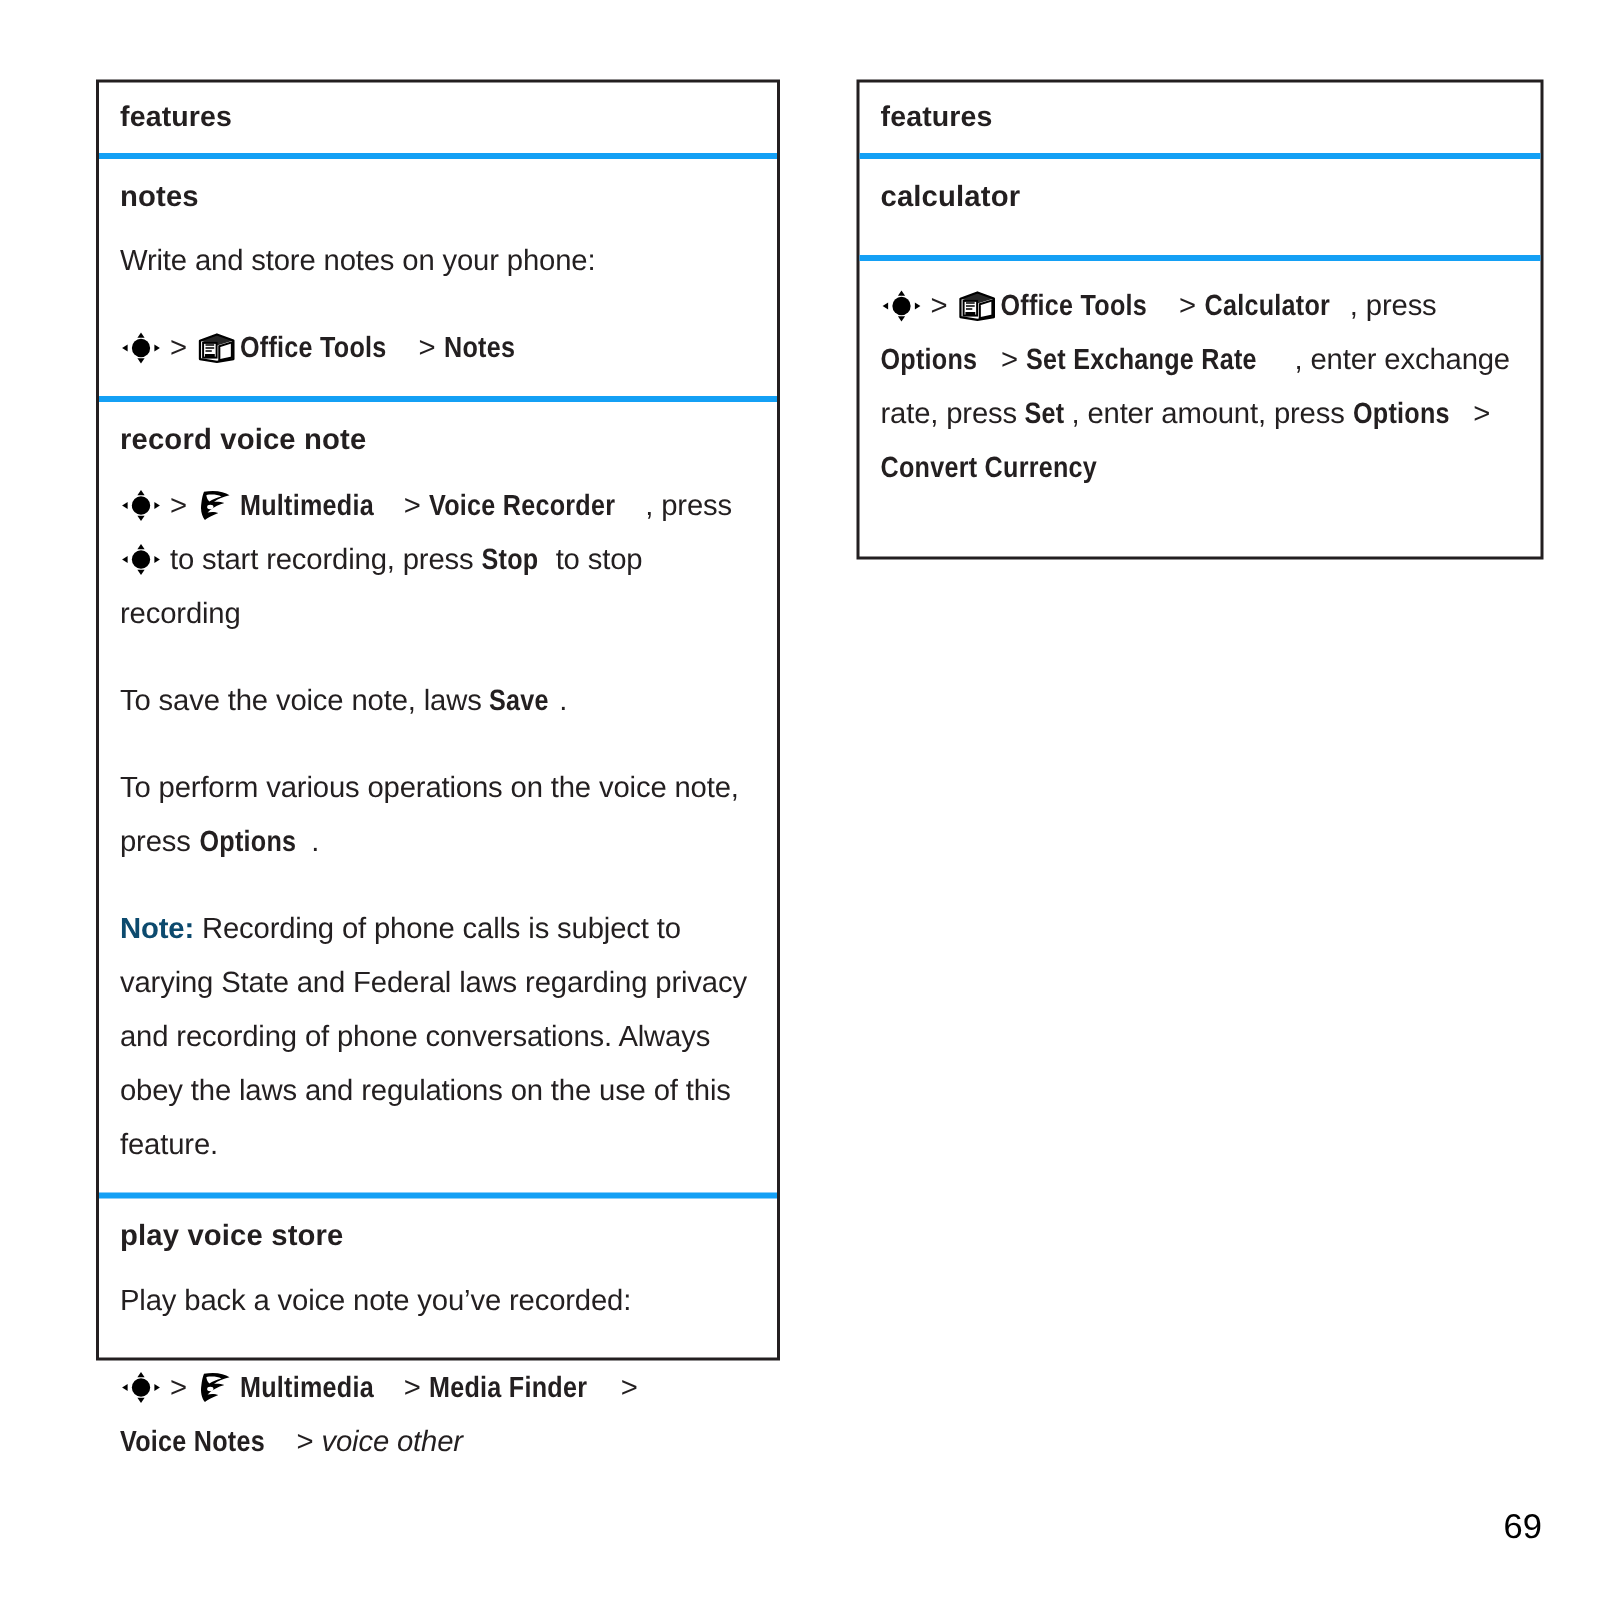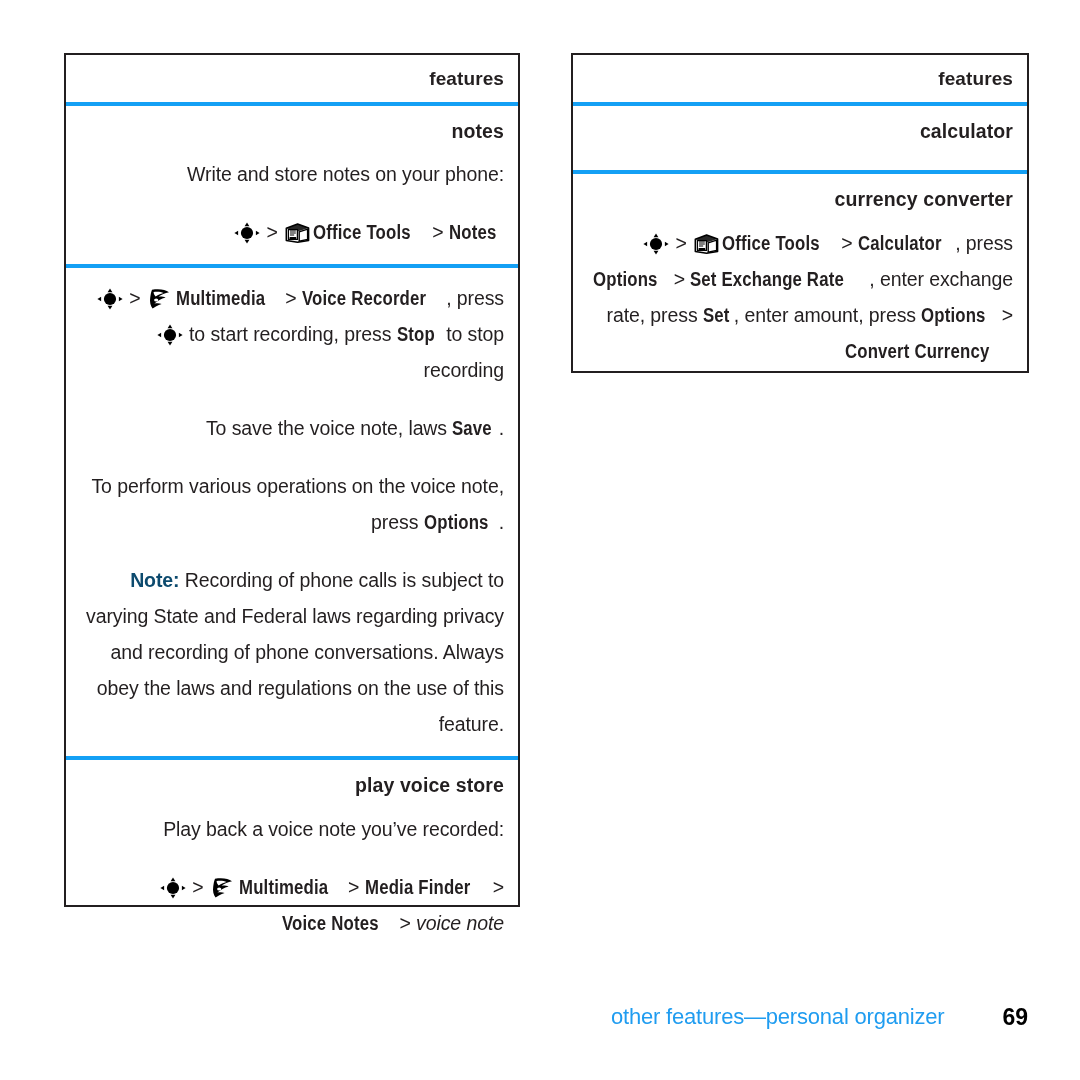--- a/index.html
+++ b/index.html
@@ -13,21 +13,20 @@
     position: relative;
     font-family: "Liberation Sans", sans-serif;
     color: #231f20;
     overflow: hidden;
   }
 
   
   .page {
     position: absolute;
     inset: 0;
-    text-align: right;
   }
   .col {
     position: absolute;
     border: 2px solid #231f20;
     box-sizing: border-box;
     background: #fff;
   }
   .col-left  { left: 64px;  top: 53px; width: 456px; height: 854px; }
   .col-right { left: 571px; top: 53px; width: 458px; height: 320px; }
 
@@ -124,21 +123,21 @@
     padding-right: 52px;
   }
   .footer-text {
     color: #1f9cf0;
     font-size: 22px;
     letter-spacing: -0.2px;
   }
   .footer-page {
     color: #000;
     font-size: 23px;
-    font-weight: bold;
+    font-weight: normal;
     margin-left: 58px;
   }
 </style>
 </head>
 <body>
 
 <svg width="0" height="0" style="position:absolute" aria-hidden="true">
   <defs>
     <symbol id="sym-nav" viewBox="0 0 26 22">
       <circle cx="13" cy="11" r="6.1" fill="#000"></circle>
@@ -185,20 +184,21 @@
         <span class="gt">&gt;</span>
         <svg class="app-icon">
             <use href="#sym-office"></use>
           </svg><span class="ui">Office Tools</span>
         <span class="gt">&gt;</span>
         <span class="ui">Notes</span>
       </p>
     </div>
 
     <div class="section">
+      <div class="sec-title">record voice note</div>
 
       <p class="body">
         <svg class="nav-icon">
             <use href="#sym-nav"></use>
           </svg>
         <span class="gt">&gt;</span>
         <svg class="app-icon">
             <use href="#sym-multimedia"></use>
           </svg><span class="ui">Multimedia</span>
         <span class="gt">&gt;</span>
@@ -229,55 +229,53 @@
           </svg>
         <span class="gt">&gt;</span>
         <svg class="app-icon">
             <use href="#sym-multimedia"></use>
           </svg><span class="ui">Multimedia</span>
         <span class="gt">&gt;</span>
         <span class="ui">Media Finder</span>
         <span class="gt">&gt;</span>
         <span class="ui">Voice Notes</span>
         <span class="gt">&gt;</span>
-        <span class="ital">voice note</span>
+        <span class="ital">voice other</span>
       </p>
     </div>
 
   </div>
 
   <div class="col col-right">
 
     <div class="hdr-band">
       <div class="feat-title">features</div>
     </div>
 
     <div class="section">
       <div class="sec-title">calculator</div>
     </div>
 
     <div class="section">
-      <div class="sec-title">currency converter</div>
       <p class="body">
         <svg class="nav-icon">
             <use href="#sym-nav"></use>
           </svg>
         <span class="gt">&gt;</span>
         <svg class="app-icon">
             <use href="#sym-office"></use>
           </svg><span class="ui">Office Tools</span>
         <span class="gt">&gt;</span>
         <span class="ui">Calculator</span><span>, press </span><span class="ui">Options</span>
         <span class="gt">&gt;</span>
         <span class="ui">Set Exchange Rate</span><span>, enter exchange rate, press </span><span class="ui">Set</span><span>, enter amount, press </span><span class="ui">Options</span>
         <span class="gt">&gt;</span>
         <span class="ui">Convert Currency</span>
       </p>
     </div>
 
   </div>
 
   <div class="footer">
-    <span class="footer-text">other features—personal organizer</span>
     <span class="footer-page">69</span>
   </div>
 
 </div>
 
 </body></html>

